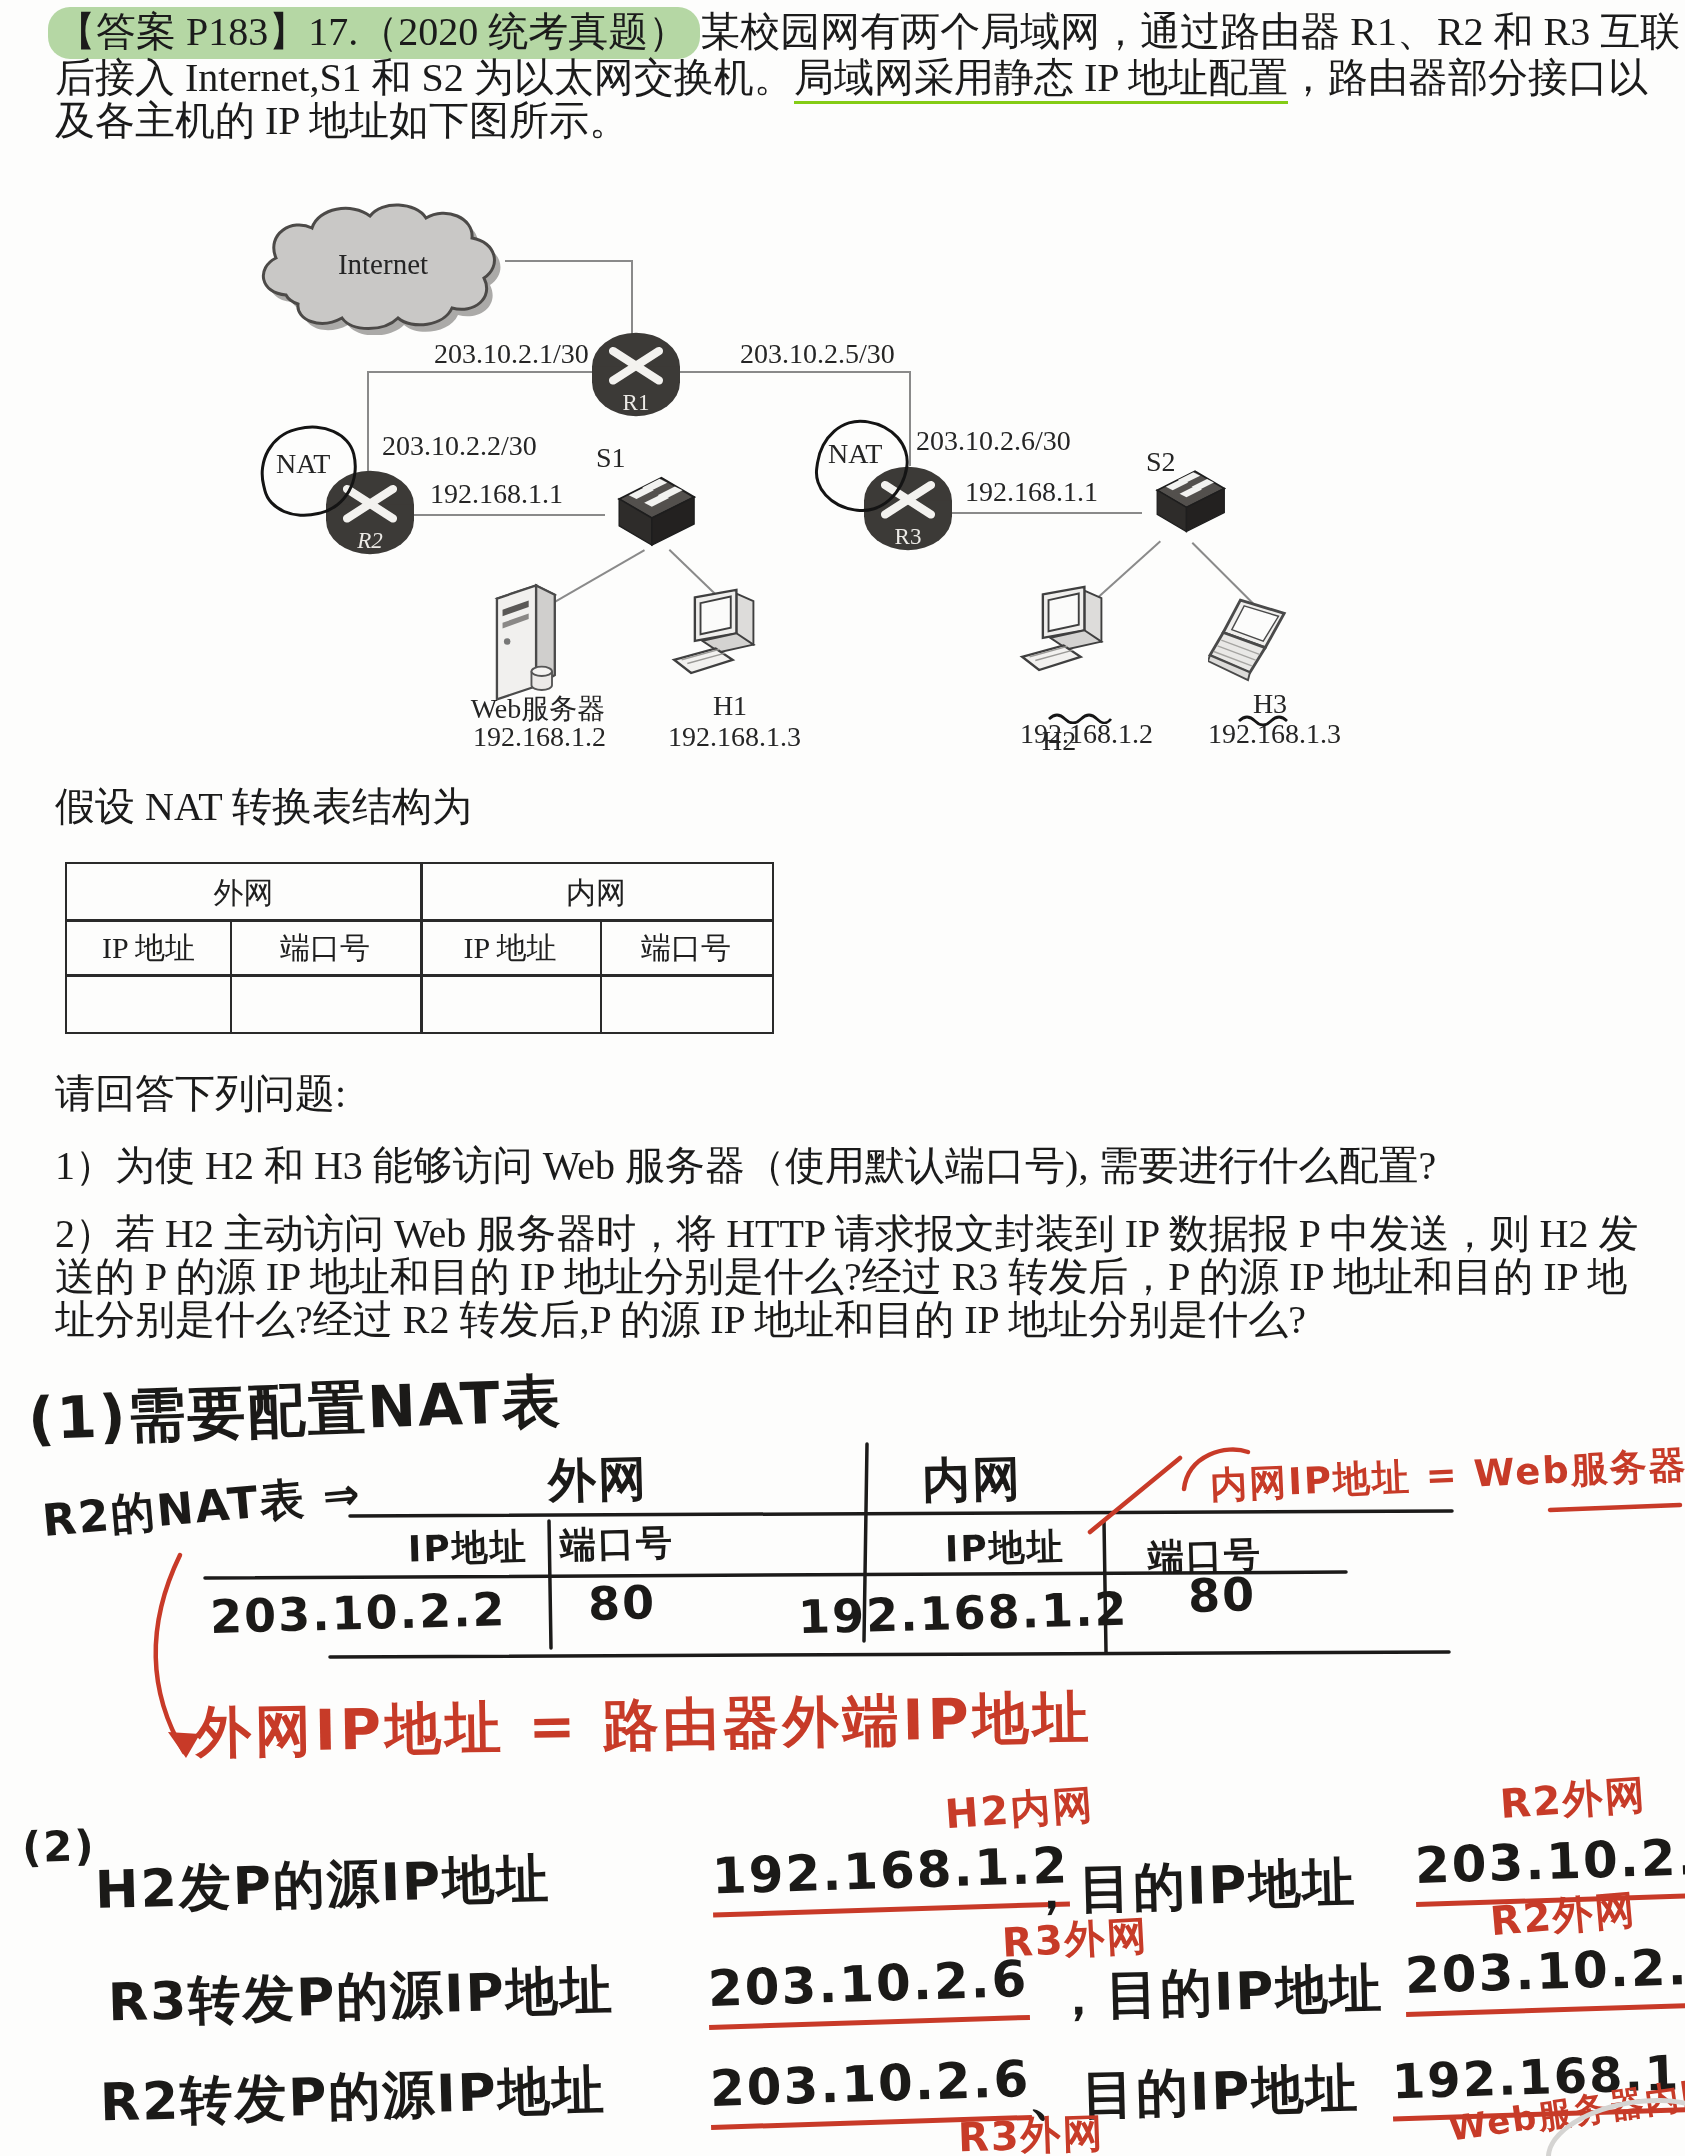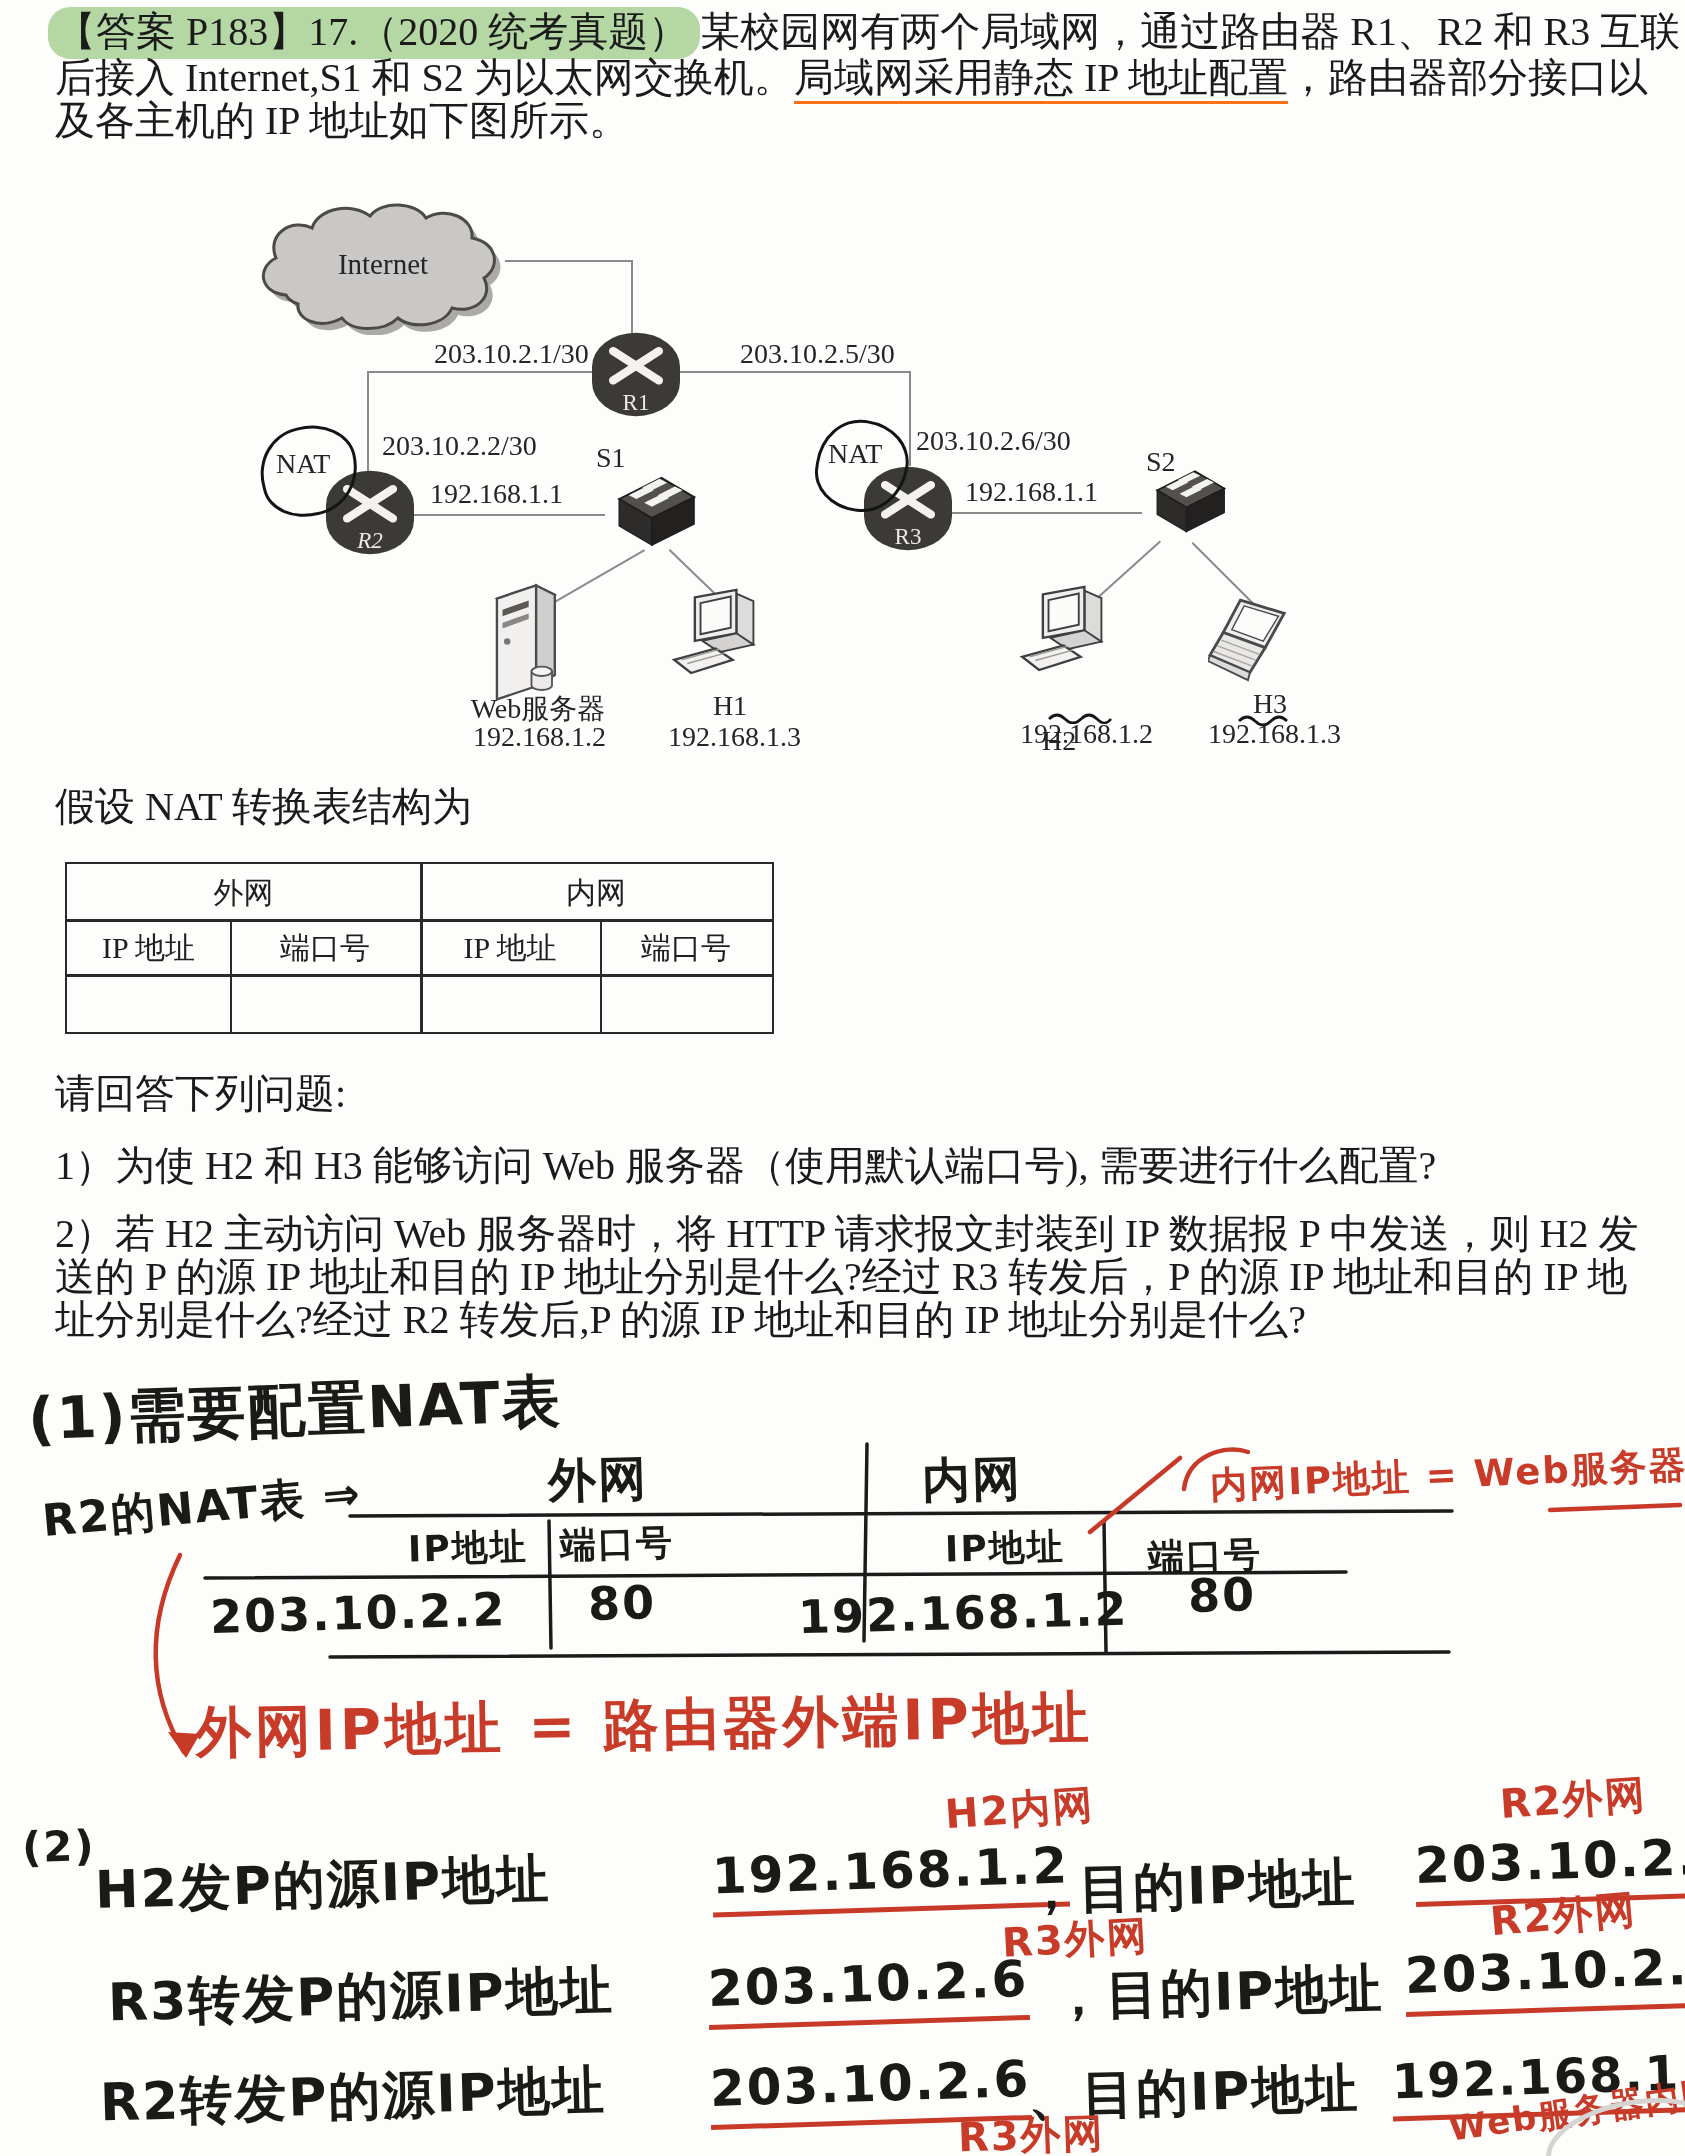--- a/index.html
+++ b/index.html
@@ -1,21 +1,21 @@
 <!DOCTYPE html>
 <html><head>
 <meta charset="utf-8">
 <style>
   html,body{margin:0;padding:0;background:#e8e8e8;}
   #page{position:relative;width:1685px;height:2156px;background:#fdfdfc;overflow:hidden;
         font-family:"Liberation Serif","DejaVu Serif",serif;color:#1c1c1c;}
   .abs{position:absolute;}
   .print{font-size:40px;line-height:43px;white-space:nowrap;color:#1b1b1b;}
   .hl{background:#b5d7a4;border-radius:22px;padding:2px 12px 5px 8px;}
-  .u{border-bottom:3px solid #f97316;padding-bottom:1px;}
+  .u{border-bottom:3px solid #84cc16;padding-bottom:1px;}
   
   .iplabel{font-size:28px;color:#252525;white-space:nowrap;}
   .devlabel{font-size:28px;color:#252525;white-space:nowrap;}
   .hline{position:absolute;height:2px;background:#8a8a8a;}
   .vline{position:absolute;width:2px;background:#8a8a8a;}
   .dline{position:absolute;height:2px;background:#8a8a8a;transform-origin:0 0;}
   .router-label{position:absolute;left:0;right:0;bottom:2px;text-align:center;color:#eceae6;font-size:23px;}
   .nat-circle{position:absolute;border:3.5px solid #141414;border-radius:48% 52% 50% 50%/55% 45% 58% 42%;}
   
   .ptable{border:2.5px solid #2a2a2a;}

